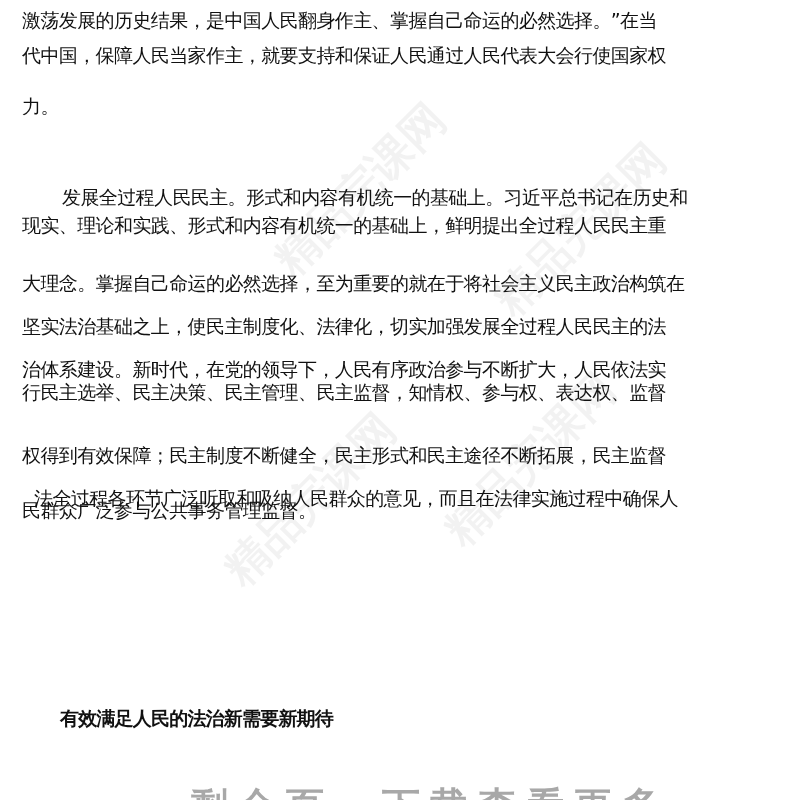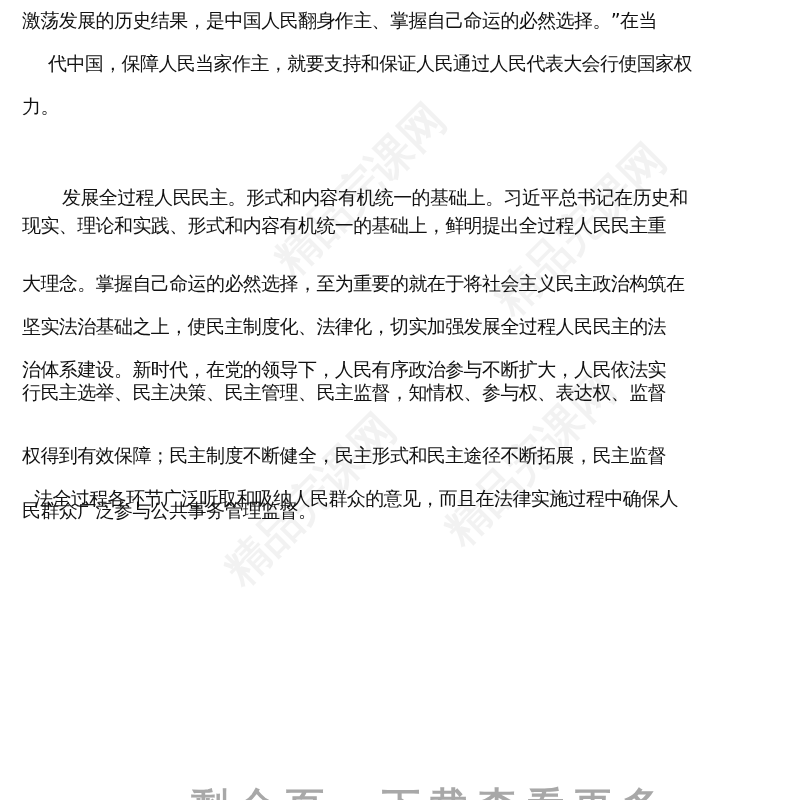--- a/index.html
+++ b/index.html
@@ -39,33 +39,34 @@
 
 <div class="page">
 
   <div class="watermark" style="left:250px; top:160px;">精品完课网</div>
   <div class="watermark" style="left:470px; top:200px;">精品完课网</div>
   <div class="watermark" style="left:200px; top:470px;">精品完课网</div>
   <div class="watermark" style="left:420px; top:430px;">精品完课网</div>
 
   <div class="para" style="top:0;">
     <div class="line" style="top:6px;">激荡发展的历史结果，是中国人民翻身作主、掌握自己命运的必然选择。”在当</div>
-    <div class="line" style="top:49px;margin-left:26px;">代中国，保障人民当家作主，就要支持和保证人民通过人民代表大会行使国家权</div>
+    <div class="line" style="top:41px;">代中国，保障人民当家作主，就要支持和保证人民通过人民代表大会行使国家权</div>
     <div class="line" style="top:92px;">力。</div>
   </div>
 
   <div class="para" style="top:0;">
     <div class="line" style="top:183px; left:40px;">发展全过程人民民主。形式和内容有机统一的基础上。习近平总书记在历史和</div>
     <div class="line" style="top:211px;">现实、理论和实践、形式和内容有机统一的基础上，鲜明提出全过程人民民主重</div>
     <div class="line" style="top:269px;">大理念。掌握自己命运的必然选择，至为重要的就在于将社会主义民主政治构筑在</div>
     <div class="line" style="top:312px;">坚实法治基础之上，使民主制度化、法律化，切实加强发展全过程人民民主的法</div>
     <div class="line" style="top:355px;">治体系建设。新时代，在党的领导下，人民有序政治参与不断扩大，人民依法实</div>
     <div class="line" style="top:378px;">行民主选举、民主决策、民主管理、民主监督，知情权、参与权、表达权、监督</div>
     <div class="line" style="top:441px;">权得到有效保障；民主制度不断健全，民主形式和民主途径不断拓展，民主监督</div>
     <div class="line" style="top:484px;margin-left:12px;">法全过程各环节广泛听取和吸纳人民群众的意见，而且在法律实施过程中确保人</div>
     <div class="line" style="top:496px;">民群众广泛参与公共事务管理监督。</div>
   </div>
 
+  <h3 class="heading">有效满足人民的法治新需要新期待</h3>
 
   <div class="bottom-banner">
     <span>剩余页，下载查看更多</span>
   </div>
 </div>
 
 </body></html>

